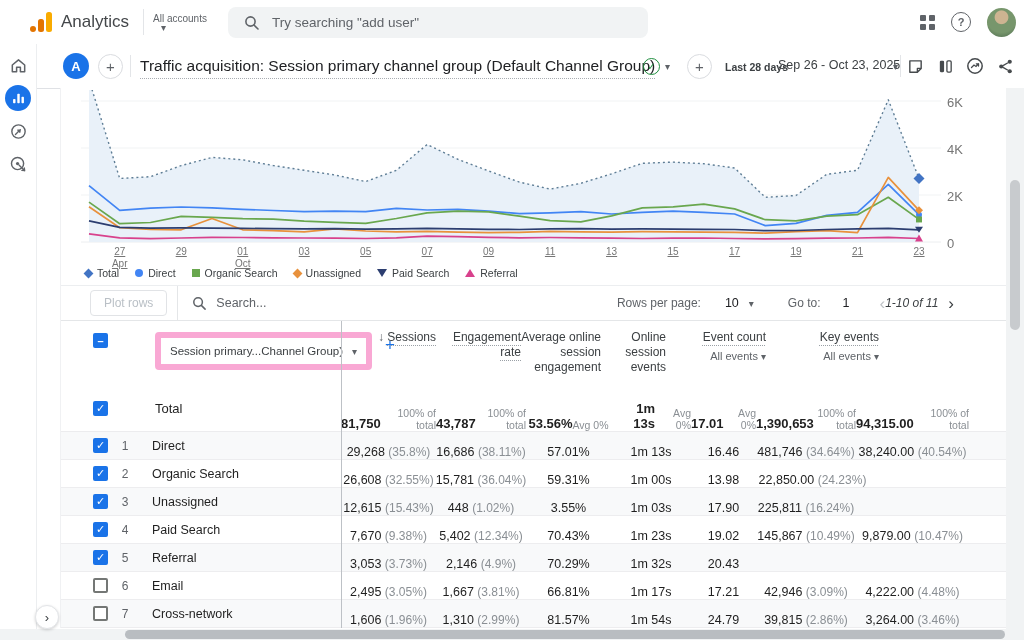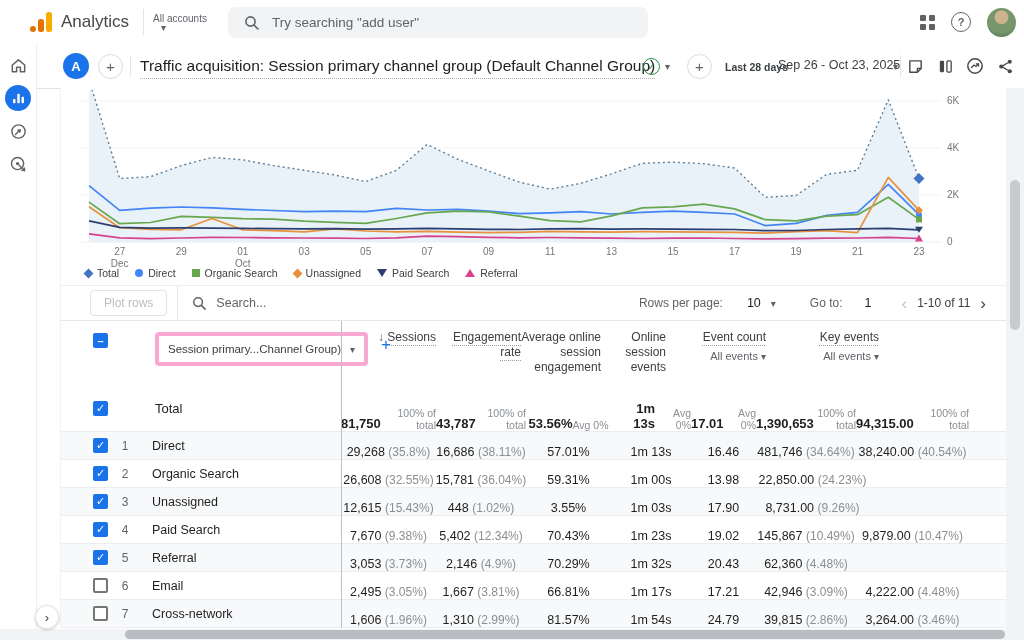--- a/index.html
+++ b/index.html
@@ -52,58 +52,58 @@
   .chk-car{position:absolute;left:628px;top:17px;}
   .date-preset{position:absolute;left:688px;top:17px;font-size:10.5px;color:#3c4043;font-weight:bold;}
   .date-range{position:absolute;left:741px;top:14px;font-size:12.5px;color:#3c4043;cursor:pointer;}
   .date-car{position:absolute;left:856px;top:17px;}
   .rh-icons{position:absolute;left:868px;top:12px;display:flex;align-items:center;gap:10px;}
   .rh-icons .ic{width:20px;height:20px;display:flex;align-items:center;justify-content:center;cursor:pointer;}
   
   #content-edge{position:absolute;left:60px;top:88px;height:540px;width:0;border-left:1px solid #f0f1f3;}
   #chart{position:absolute;left:61px;top:88px;width:945px;height:197px;background:#fff;}
   #chart-svg{position:absolute;left:0;top:2px;}
-  .ylab{position:absolute;left:886px;width:30px;font-size:10px;color:#757575;}
-  .xlab{position:absolute;top:158px;font-size:10px;color:#757575;text-align:center;width:40px;margin-left:-20px;line-height:12px;}
+  .ylab{position:absolute;left:886px;width:30px;font-size:13px;color:#757575;}
+  .xlab{position:absolute;top:158px;font-size:10px;color:#757575;text-align:center;width:40px;margin-left:-20px;line-height:12px;text-decoration:underline;}
   #legend{position:absolute;left:24px;top:179px;display:flex;align-items:center;gap:16px;}
   .lg-item{display:flex;align-items:center;gap:5px;font-size:10.5px;color:#3c4043;}
   .mk{display:inline-block;}
   .mk.diamond{width:7px;height:7px;transform:rotate(45deg);}
   .mk.circle{width:8px;height:8px;border-radius:50%;}
   .mk.square{width:8px;height:8px;}
   .mk.triangle-down{width:0;height:0;border-left:5px solid transparent;border-right:5px solid transparent;border-top:8px solid;}
   .mk.triangle-up{width:0;height:0;border-left:5px solid transparent;border-right:5px solid transparent;border-bottom:8px solid;}
   
   #controls{position:absolute;left:61px;top:285px;width:945px;height:36px;background:#fff;
             border-top:1px solid #eceef0;border-bottom:1px solid #e4e6e8;display:flex;align-items:center;padding-left:29px;box-sizing:border-box;}
   .plot-btn{height:24px;padding:0 13px;border:1px solid #e1e3e6;border-radius:4px;color:#bac0c6;
             font-size:12px;display:flex;align-items:center;}
   .ctl-div{width:1px;height:35px;background:#e4e6e8;margin-left:10px;}
   .tsearch{display:flex;align-items:center;margin-left:14px;cursor:text;}
   .tsearch .ph{margin-left:9px;font-size:12.5px;color:#5f6368;}
-  .ctl-right{margin-left:auto;display:flex;align-items:center;padding-right:20px;font-size:12px;color:#5f6368;}
+  .ctl-right{margin-left:auto;display:flex;align-items:center;padding-right:52px;font-size:12px;color:#5f6368;}
   .ctl-right .val{color:#202124;font-size:12.5px;}
   .pg-chev{font-size:17px;line-height:17px;cursor:pointer;}
   
   #table{position:absolute;left:61px;top:321px;width:945px;height:307px;background:#fff;overflow:hidden;}
   #col-divider{position:absolute;left:280px;top:0;height:100%;width:0;border-left:1px solid #bdc1c6;z-index:5;}
   .thead{display:flex;height:64px;box-sizing:border-box;padding-top:9px;}
   .dim{width:280px;box-sizing:border-box;padding-left:32px;display:flex;align-items:center;flex-shrink:0;}
   .thead .dim{align-items:flex-start;}
   .c0{width:95px;}.c1{width:90px;}.c2{width:85px;}.c3{width:80px;}.c4{width:65px;}.c5{width:100px;}.c6{width:113px;}
   .hcell{text-align:right;font-size:12px;color:#3c4043;line-height:15px;flex-shrink:0;}
   .hl.u{text-decoration:underline dotted #9aa0a6;text-decoration-thickness:1px;text-underline-offset:4px;}
   .sort{color:#5f6368;font-size:12px;}
   .hsub{margin-top:4px;font-size:11px;color:#5f6368;cursor:pointer;}
   .cb{width:15px;height:15px;border-radius:2px;box-sizing:border-box;flex-shrink:0;cursor:pointer;
       display:flex;align-items:center;justify-content:center;font-size:11px;color:#fff;}
   .cb.on,.cb.ind{background:#1a73e8;}
   .cb.ind{font-weight:bold;}
   .cb.off{border:2px solid #747775;background:#fff;}
-  .dimpill{margin-left:47px;margin-top:2px;height:26px;border:4px solid #f9a8d4;border-radius:4px;
+  .dimpill{margin-left:47px;margin-top:2px;height:26px;border:6px solid #f9a8d4;border-radius:4px;
            display:flex;align-items:center;padding:0 9px;font-size:11.5px;color:#3c4043;cursor:pointer;white-space:nowrap;}
   .dimpill .car{margin-left:9px;}
   .addcol{margin-left:13px;margin-top:5px;color:#1a73e8;font-size:17px;cursor:pointer;}
   .trow-total{display:flex;height:47px;border-bottom:1px solid #ececee;box-sizing:border-box;}
   .trow{display:flex;height:28px;border-bottom:1px solid #ededef;box-sizing:border-box;}
   .trow.alt{background:#f8f9fa;}
   .idx{width:30px;text-align:center;font-size:12px;color:#5f6368;margin-left:2px;}
   .chan{margin-left:12px;font-size:12.5px;color:#1f1f1f;}
   .tot-label{margin-left:47px;font-size:13px;color:#1f1f1f;}
   .mcell{display:flex;flex-direction:row;justify-content:center;align-items:flex-end;flex-shrink:0;text-align:right;}
@@ -252,21 +252,21 @@
         </svg></div>
     <div id="ylabels">
         <div class="ylab" style="top: 148px;">0</div>
         <div class="ylab" style="top: 101px;">2K</div>
         <div class="ylab" style="top: 54px;">4K</div>
         <div class="ylab" style="top: 7px;">6K</div>
       </div>
     <div id="xlabels">
         <div class="xlab" style="left: 58.7407px;">
           <div>27</div>
-          <div>Dec</div>
+          <div>Apr</div>
         </div>
         <div class="xlab" style="left: 120.222px;">
           <div>29</div>
         </div>
         <div class="xlab" style="left: 181.704px;">
           <div>01</div>
           <div>Oct</div>
         </div>
         <div class="xlab" style="left: 243.185px;">
           <div>03</div>
@@ -340,21 +340,21 @@
         </svg>
       <span class="ph">Search...</span>
     </div>
     <div class="ctl-right">
       <span>Rows per page:</span>
       <span class="val" style="margin-left:24px;">10</span>
       <span class="car" style="margin-left:10px;">▾</span>
       <span style="margin-left:34px;">Go to:</span>
       <span class="val" style="margin-left:22px;">1</span>
       <span class="pg-chev" style="margin-left:30px;color:#c0c4c8;">‹</span>
-      <span style="margin-left:10px;color:#3c4043;">1-10 of 11</span>
+      <span style="color:#3c4043;font-style:italic;">1-10 of 11</span>
       <span class="pg-chev" style="margin-left:10px;color:#3c4043;">›</span>
     </div>
   </div>
 
   <div id="table">
     <div id="col-divider"></div>
     <div class="thead">
       <div class="dim">
         <span class="cb ind" style="margin-top:3px;">–</span>
         <span class="dimpill">
@@ -476,22 +476,22 @@
           </div>
           <div class="mcell c2">
             <span class="line">3.55%</span>
           </div>
           <div class="mcell c3">
             <span class="line">1m 03s</span>
           </div>
           <div class="mcell c4">
             <span class="line">17.90</span>
           </div>
-          <div class="mcell c6">
-            <span class="line">8,731.00 <span class="p">(9.26%)</span></span>
+          <div class="mcell c5">
+            <span class="line">225,811 <span class="p">(16.24%)</span></span>
           </div>
         </div>
         <div class="trow">
           <div class="dim">
             <span class="cb on">✓</span>
             <span class="idx">4</span>
             <span class="chan">Paid Search</span>
           </div>
           <div class="mcell c0">
             <span class="line">7,670 <span class="p">(9.38%)</span></span>
@@ -529,23 +529,20 @@
           </div>
           <div class="mcell c2">
             <span class="line">70.29%</span>
           </div>
           <div class="mcell c3">
             <span class="line">1m 32s</span>
           </div>
           <div class="mcell c4">
             <span class="line">20.43</span>
           </div>
-          <div class="mcell c5">
-            <span class="line">62,360 <span class="p">(4.48%)</span></span>
-          </div>
         </div>
         <div class="trow">
           <div class="dim">
             <span class="cb off"></span>
             <span class="idx">6</span>
             <span class="chan">Email</span>
           </div>
           <div class="mcell c0">
             <span class="line">2,495 <span class="p">(3.05%)</span></span>
           </div>

